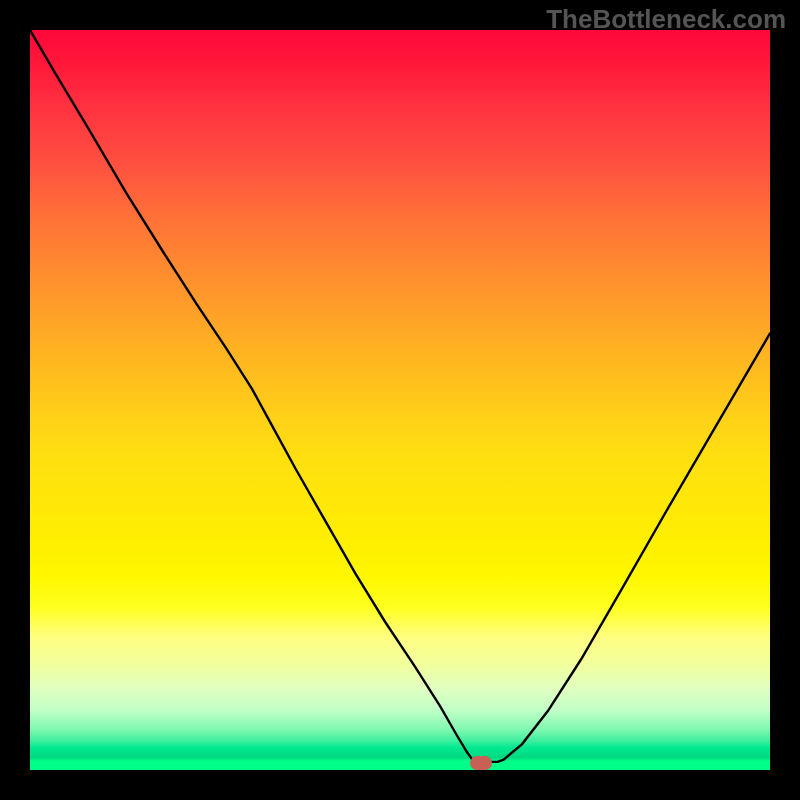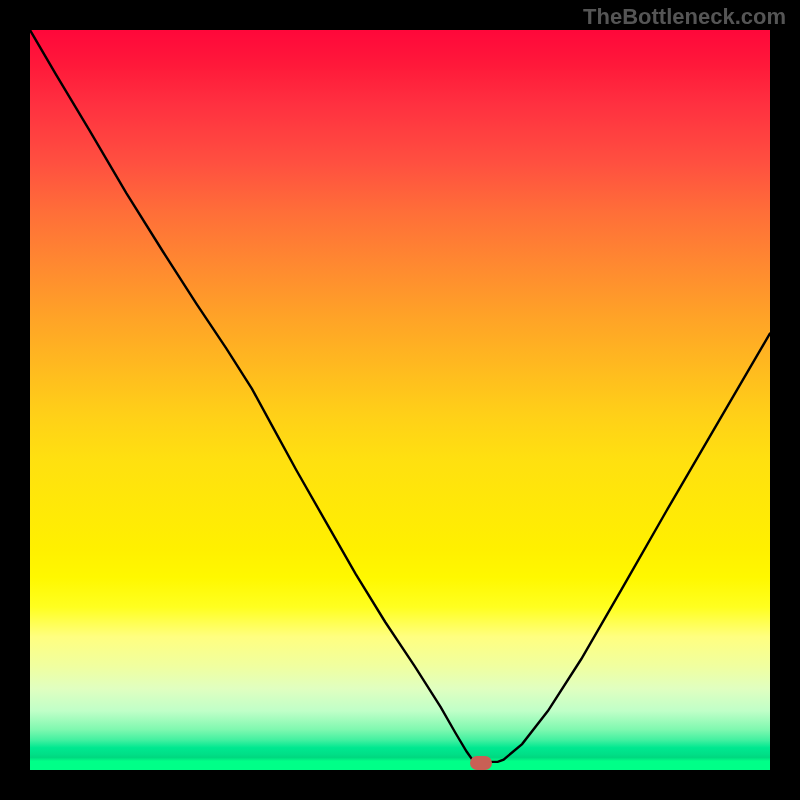--- a/index.html
+++ b/index.html
@@ -9,21 +9,21 @@
     background: #000;
     position: relative;
     font-family: Arial, sans-serif;
     overflow: hidden;
   }
   .watermark {
     position: absolute;
     top: 4px;
     right: 14px;
     color: #555;
-    font-size: 22px;
+    font-size: 26px;
     font-weight: bold;
     z-index: 10;
   }
   .plot-area {
     position: absolute;
     left: 30px;
     top: 30px;
     width: 740px;
     height: 740px;
     overflow: hidden;

